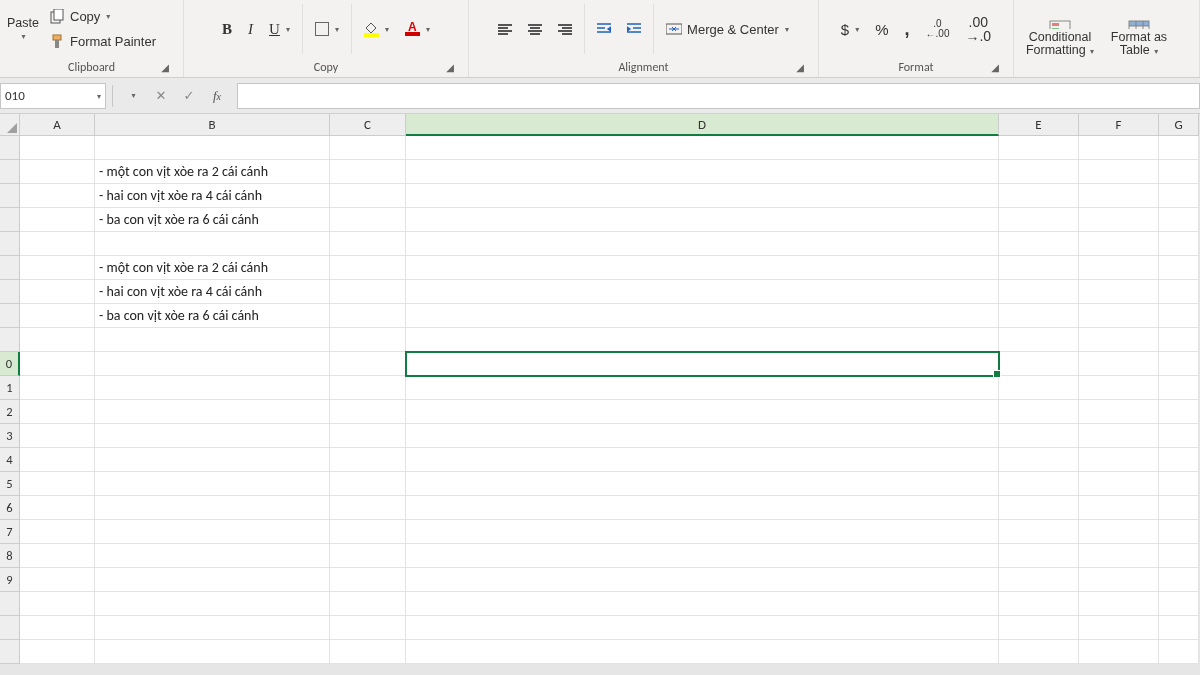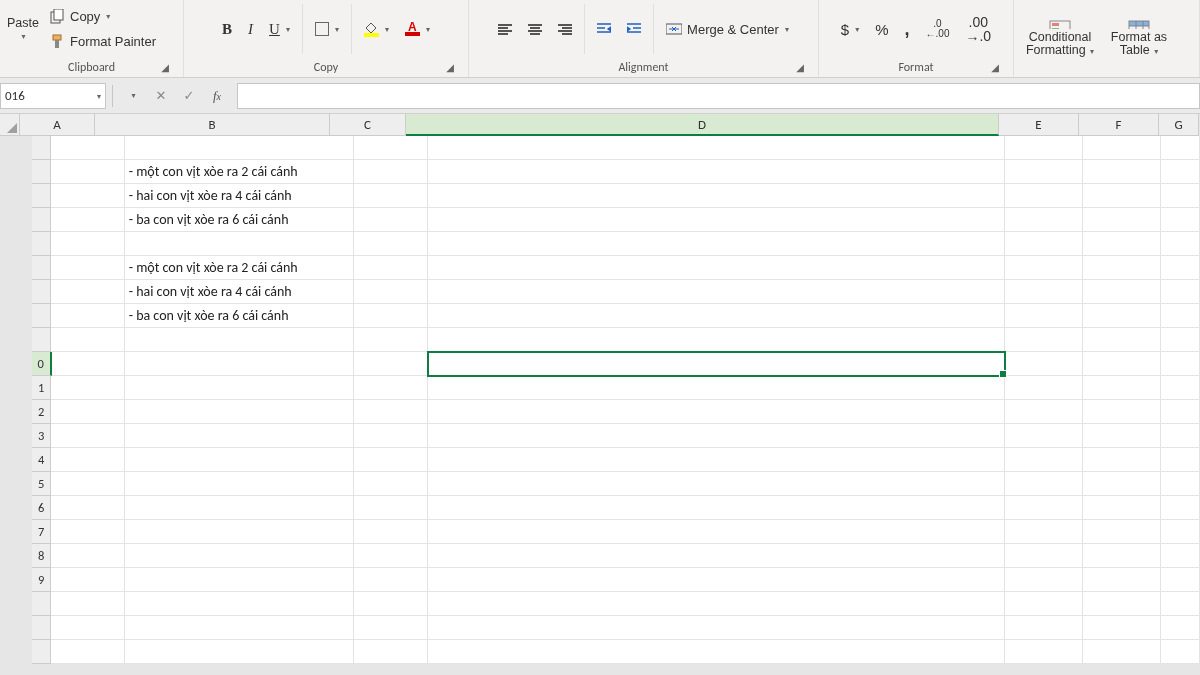--- a/index.html
+++ b/index.html
@@ -102,21 +102,21 @@
   
   .sheet { display:flex; flex-direction:column; height: calc(675px - 78px - 36px); background:#e6e6e6; }
   .colheads { display:flex; height:22px; }
   .corner { width:20px; background:#eee; border:1px solid #ccc; border-top:none; border-left:none; position:relative; }
   .corner::after { content:""; position:absolute; right:2px; bottom:2px; border:5px solid transparent; border-right-color:#a0a0a0; border-bottom-color:#a0a0a0; }
   .colhead {
     background:#eee; border-right:1px solid #ccc; border-bottom:1px solid #ccc;
     text-align:center; font-size:13px; color:#333; display:flex; align-items:center; justify-content:center;
   }
   .colhead.active { background:#d9ead3; border-bottom:2px solid #107c41; }
-  .rows { flex:1; overflow:hidden;margin-left:32px; }
+  .rows { flex:1; overflow:hidden; }
   .row { display:flex; height:24px; }
   .rowhead {
     width:20px; background:#eee; border-right:1px solid #ccc; border-bottom:1px solid #ccc;
     text-align:center; font-size:12.5px; color:#333; display:flex; align-items:center; justify-content:center;
   }
   .rowhead.active { background:#d9ead3; border-right:2px solid #107c41; }
   .cell {
     background:#fff; border-right:1px solid #e3e3e3; border-bottom:1px solid #e3e3e3;
     padding:0 4px; font-size:14px; color:#222; display:flex; align-items:center;
     font-family: Calibri, sans-serif;
@@ -297,21 +297,21 @@
             <rect x="1" y="1" width="20" height="5" fill="#5080c0" opacity="0.6"></rect>
           </svg>
         <span class="lbl"><span>Format as</span><br><span>Table</span> <span class="dd-caret">▾</span></span>
       </button>
     </div>
   </div>
 </div>
 
 <div class="namebar">
   <div class="namebox">
-    <span>016</span>
+    <span>010</span>
     <span class="dd-caret">▾</span>
   </div>
   <div style="width:1px;height:22px;background:#c6c6c6"></div>
   <div class="mini">
     <button class="btn">
         <span class="dd-caret">▾</span>
       </button>
     <button class="btn">
         <span>✕</span>
       </button>

